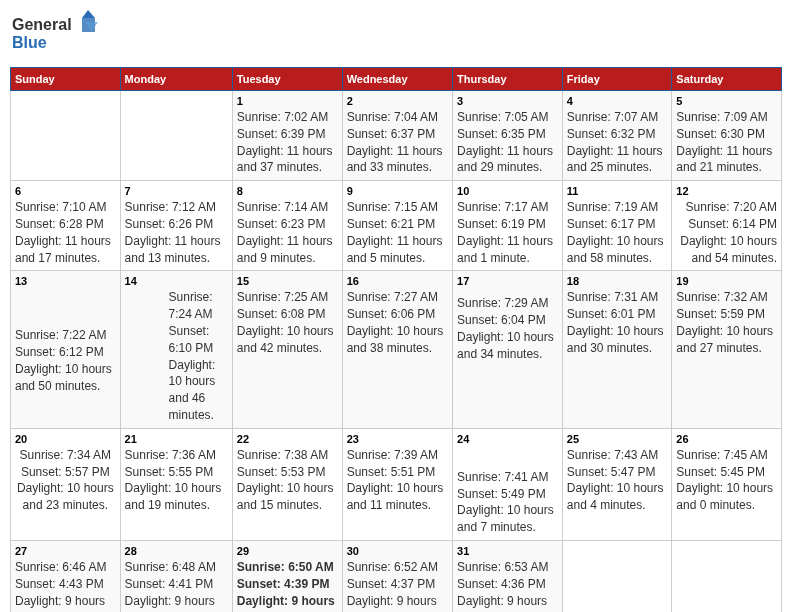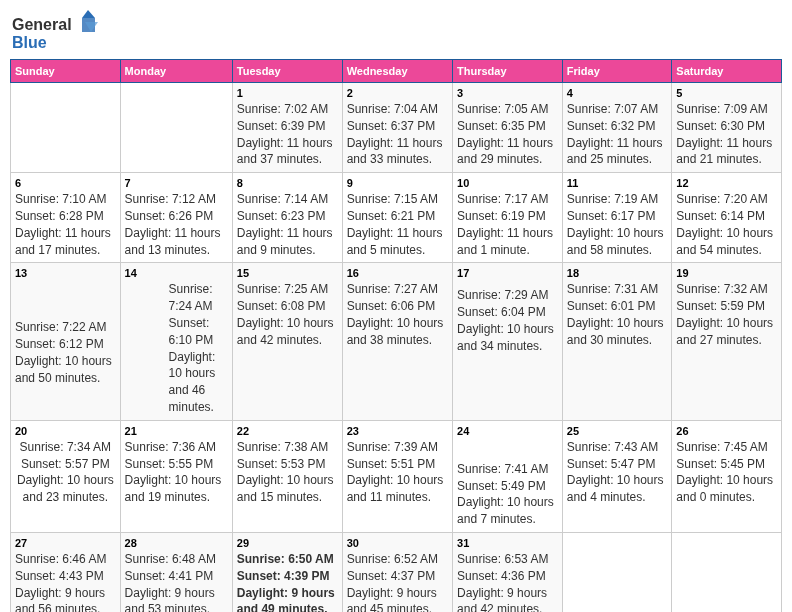--- a/index.html
+++ b/index.html
@@ -7,21 +7,21 @@
       font-family: Arial, sans-serif;
       background: #fff;
       width: 792px;
       min-height: 612px;
       padding: 10px;
     }
     .header {
       display: flex;
       justify-content: space-between;
       align-items: flex-end;
-      margin-bottom: 0;
+      margin-bottom: 8px;
     }
     .logo {
       display: flex;
       align-items: center;
     }
     .title-block {
       text-align: right;
     }
     .month-title {
       font-size: 32px;
@@ -31,21 +31,21 @@
     .subtitle {
       font-size: 14px;
       color: #555;
     }
     table {
       width: 100%;
       border-collapse: collapse;
       font-size: 10px;
     }
     thead tr th {
-      background-color: #ec4899;
+      background-color: #b91c1c;
       color: #fff;
       padding: 5px 4px;
       text-align: left;
       font-size: 11px;
       font-weight: bold;
       border: 1px solid #1e5a99;
     }
     tbody tr td {
       border: 1px solid #ccc;
       padding: 4px;
@@ -171,21 +171,21 @@
 Daylight: 11 hours and 1 minute.</div>
         </td>
         <td>
           <div class="day-num">11</div>
           <div class="day-info" style="white-space: pre-line;">Sunrise: 7:19 AM
 Sunset: 6:17 PM
 Daylight: 10 hours and 58 minutes.</div>
         </td>
         <td>
           <div class="day-num">12</div>
-          <div class="day-info" style="white-space: pre-line;">Sunrise: 7:20 AM
+          <div class="day-info" style="white-space: pre-line; text-align: right;">Sunrise: 7:20 AM
 Sunset: 6:14 PM
 Daylight: 10 hours and 54 minutes.</div>
         </td>
       </tr>
       <tr>
         <td>
           <div class="day-num">13</div>
           <div class="day-info" style="white-space: pre-line; margin-top: 40px;">Sunrise: 7:22 AM
 Sunset: 6:12 PM
 Daylight: 10 hours and 50 minutes.</div>

